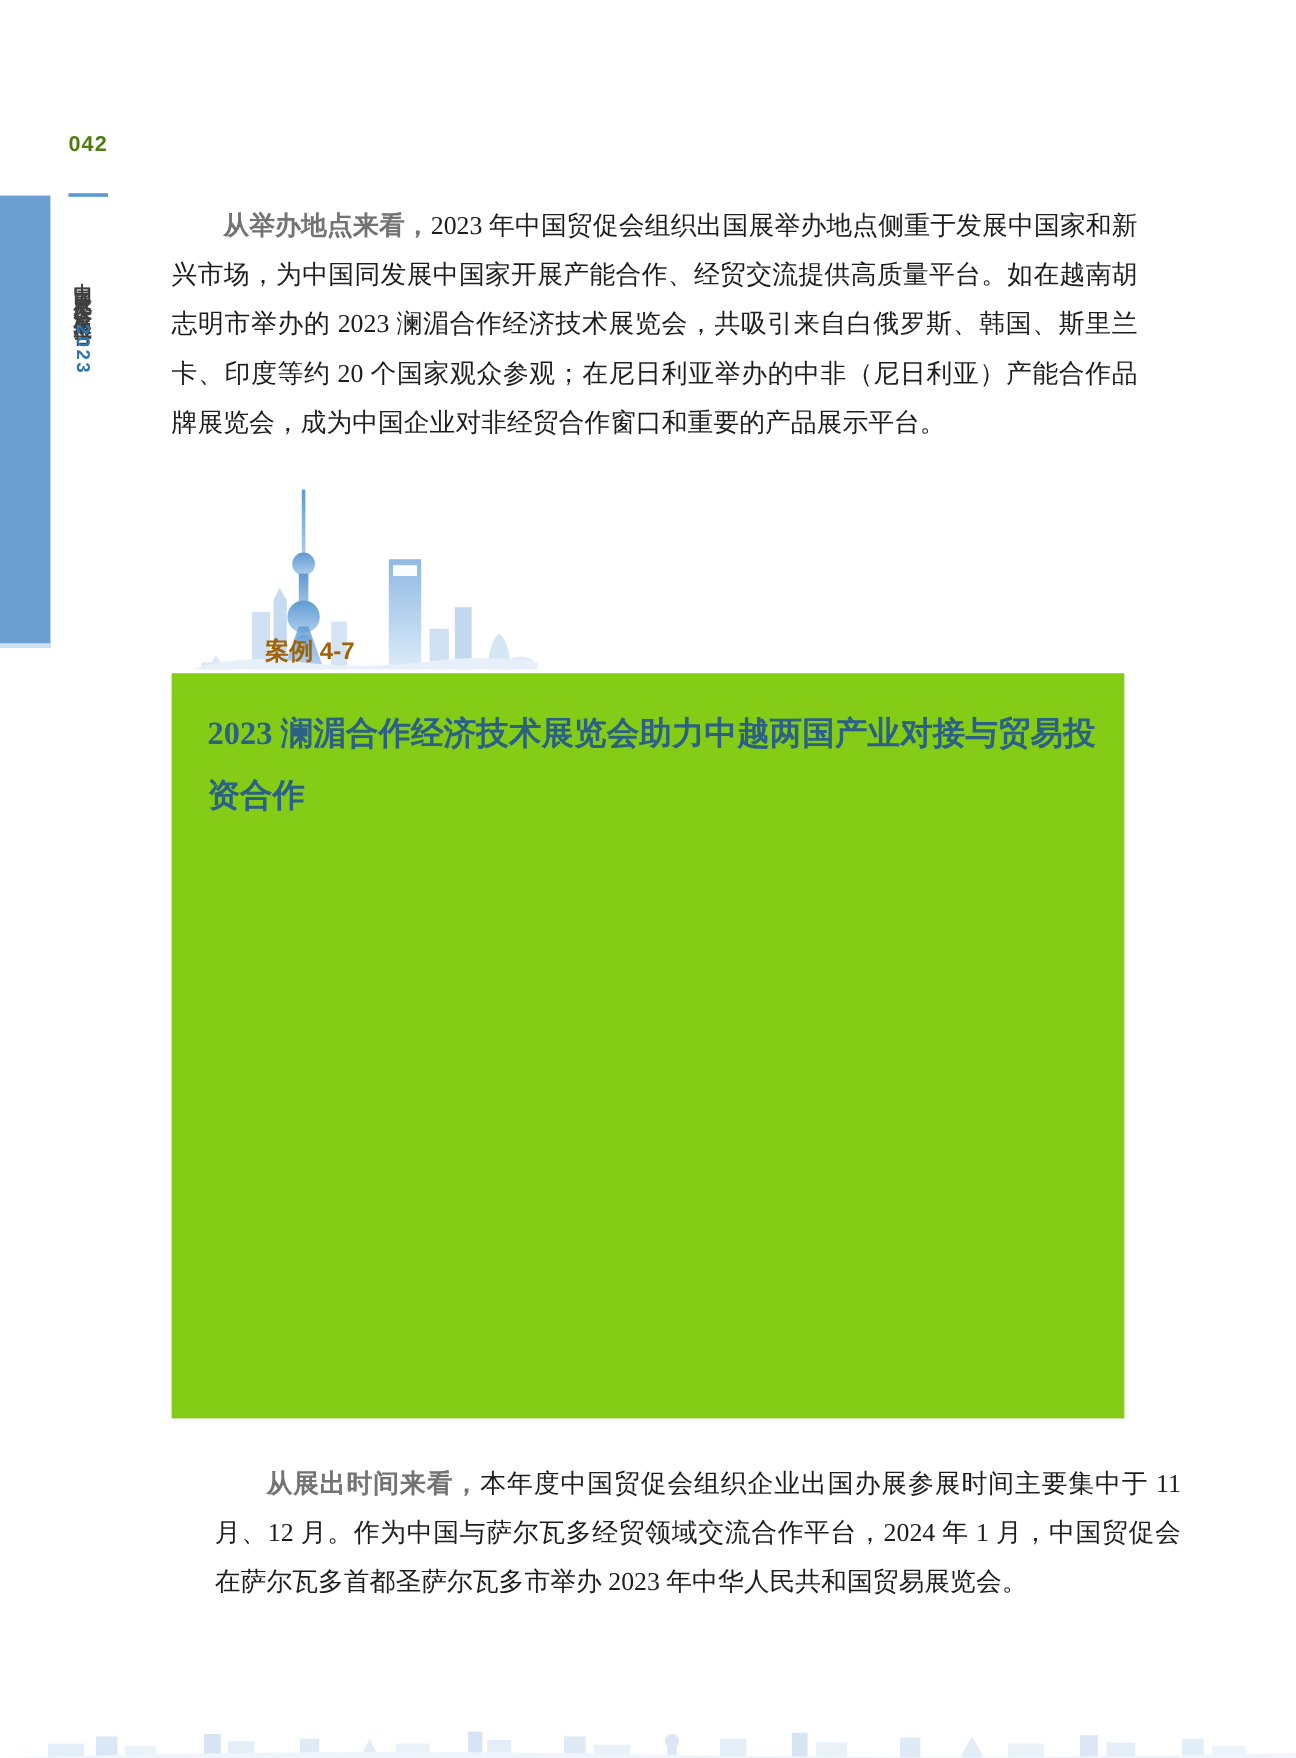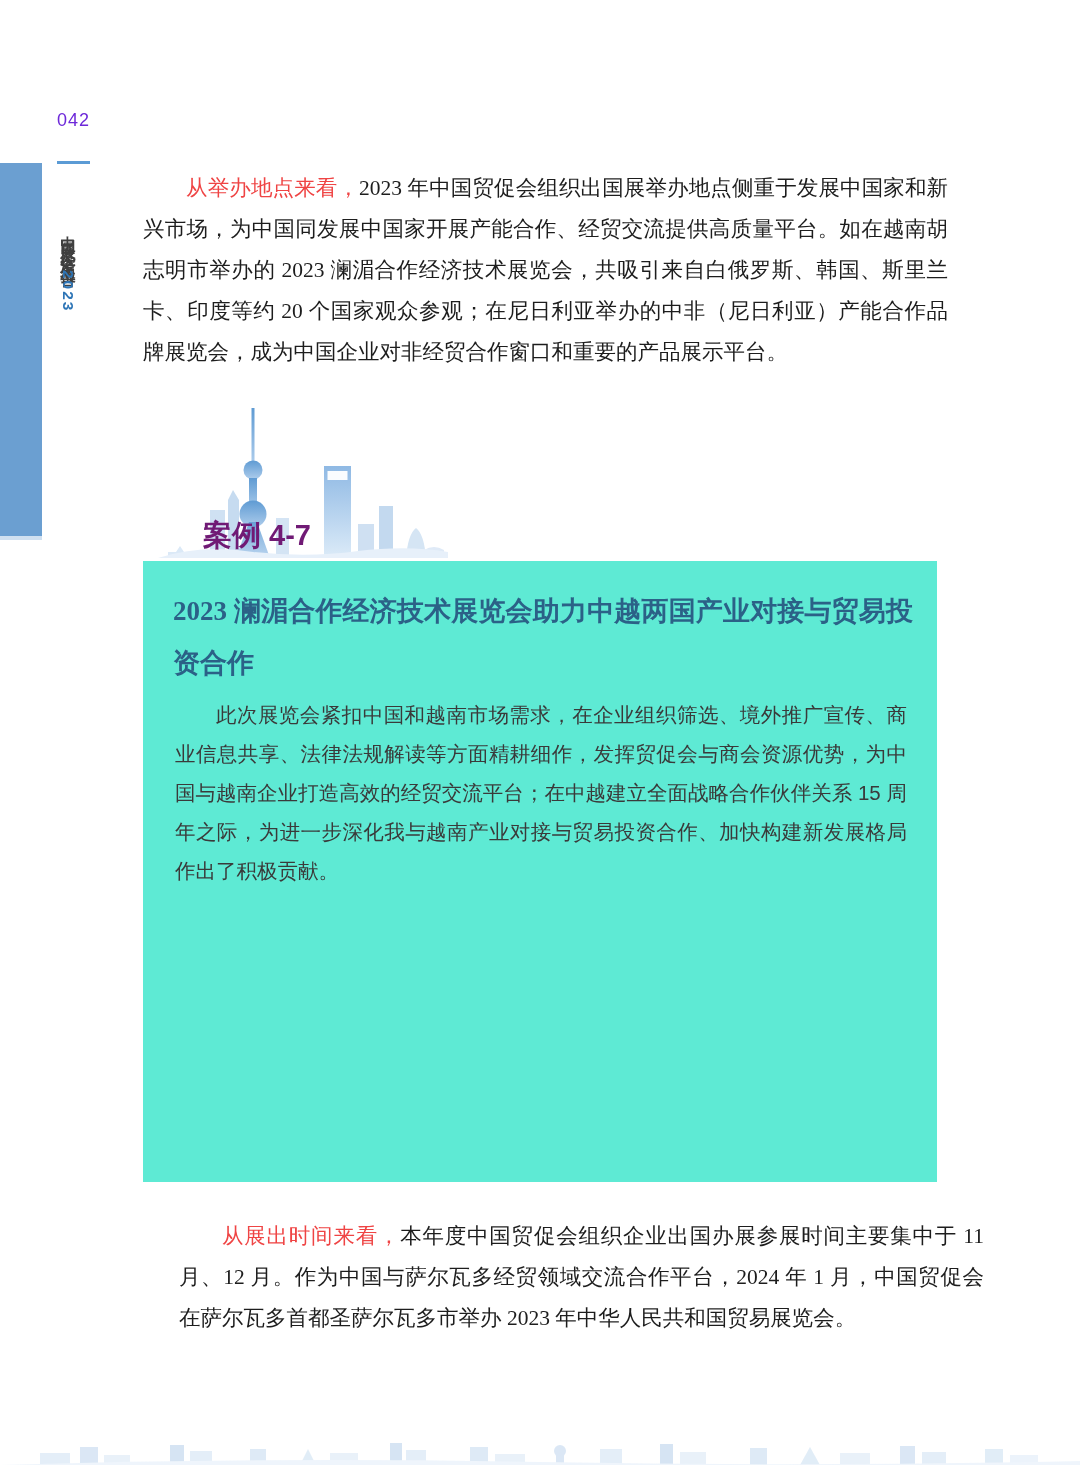--- a/index.html
+++ b/index.html
@@ -14,21 +14,21 @@
   .leftbar {
     position: absolute; left: 0; top: 163px;
     width: 42px; height: 373px;
     background: #6b9fd1;
     border-bottom: 4px solid #cfe0f1;
   }
 
   .pagenum {
     position: absolute; left: 57px; top: 110px;
     font-family: "Liberation Sans", "DejaVu Sans", sans-serif;
-    font-size: 18px; color: #6d28d9; letter-spacing: 1px;
+    font-size: 18px; color: #4d7c0f; letter-spacing: 1px; font-weight: bold;
   }
 
   .rule {
     position: absolute; left: 57px; top: 161px;
     width: 33px; height: 3px; background: #5b9bd5;
   }
 
   .vtitle {
     position: absolute; left: 58px; top: 224px;
     writing-mode: vertical-rl;
@@ -42,41 +42,41 @@
     font-size: 15.5px;
   }
 
   .para {
     position: absolute; left: 143px; width: 805px;
     font-size: 21.5px; line-height: 41px; color: #1d1d1d;
     text-align: justify; text-indent: 2em; margin: 0;
   }
   .para .lead {
     font-family: "Liberation Sans", "DejaVu Sans", sans-serif;
-    color: #ef4444; font-weight: 400;
+    color: #737373; font-weight: 700;
   }
   #intro-para { top: 168px; }
   #closing-para { top: 1216px; margin-left: 36px; }
 
   .case-label-wrap {
     position: absolute; left: 158px; top: 406px;
     width: 290px; height: 152px;
   }
   .case-label-wrap svg { position: absolute; left: 0; top: 0; }
   .case-label-text {
-    position: absolute; left: 45px; bottom: 2px;
+    position: absolute; left: 63px; bottom: 2px;
     font-family: "Liberation Sans", "DejaVu Sans", sans-serif;
-    font-size: 29px; font-weight: 700; color: #701a75;
+    font-size: 20px; font-weight: 700; color: #a16207;
     white-space: nowrap;
   }
 
   .case-box {
     position: absolute; left: 143px; top: 561px;
     width: 794px; height: 621px;
-    background: #5eead4;
+    background: #84cc16;
   }
   .case-title {
     position: absolute; left: 30px; top: 24px; width: 740px;
     font-family: "Liberation Serif", "DejaVu Serif", serif;
     font-size: 27px; font-weight: 700; color: #2b6187;
     line-height: 52px; margin: 0; text-align: justify;
   }
   .case-body {
     position: absolute; left: 32px; top: 134px; width: 732px;
     font-family: "Liberation Sans", "DejaVu Sans", sans-serif;
@@ -139,21 +139,20 @@
     <rect x="169.5" y="65" width="20" height="9" fill="#ffffff" opacity="0.95"></rect>
 
     <path d="M0,152 Q45,138 95,146 Q150,152 200,145 Q250,139 290,146 L290,152 Z" fill="#e7f0fa"></path>
   </svg>
   <div class="case-label-text">案例 4-7</div>
 </div>
 
 <div class="case-box">
   <h2 class="case-title">2023 澜湄合作经济技术展览会助力中越两国产业对接与贸易投资合作</h2>
   <div class="case-body">
-    <p>此次展览会紧扣中国和越南市场需求，在企业组织筛选、境外推广宣传、商业信息共享、法律法规解读等方面精耕细作，发挥贸促会与商会资源优势，为中国与越南企业打造高效的经贸交流平台；在中越建立全面战略合作伙伴关系 15 周年之际，为进一步深化我与越南产业对接与贸易投资合作、加快构建新发展格局作出了积极贡献。</p>
   </div>
 </div>
 
 <p class="para" id="closing-para"><span class="lead">从展出时间来看，</span><span>本年度中国贸促会组织企业出国办展参展时间主要集中于 11 月、12 月。作为中国与萨尔瓦多经贸领域交流合作平台，2024 年 1 月，中国贸促会在萨尔瓦多首都圣萨尔瓦多市举办 2023 年中华人民共和国贸易展览会。</span></p>
 
 <svg class="footer-skyline" viewBox="0 0 1080 30" aria-hidden="true">
   <rect x="40" y="18" width="30" height="12" fill="#dce9f6"></rect>
   <rect x="80" y="12" width="18" height="18" fill="#cfe0f2"></rect>
   <rect x="104" y="20" width="26" height="10" fill="#e2edf8"></rect>
   <rect x="170" y="10" width="14" height="20" fill="#c9dcf0"></rect>

